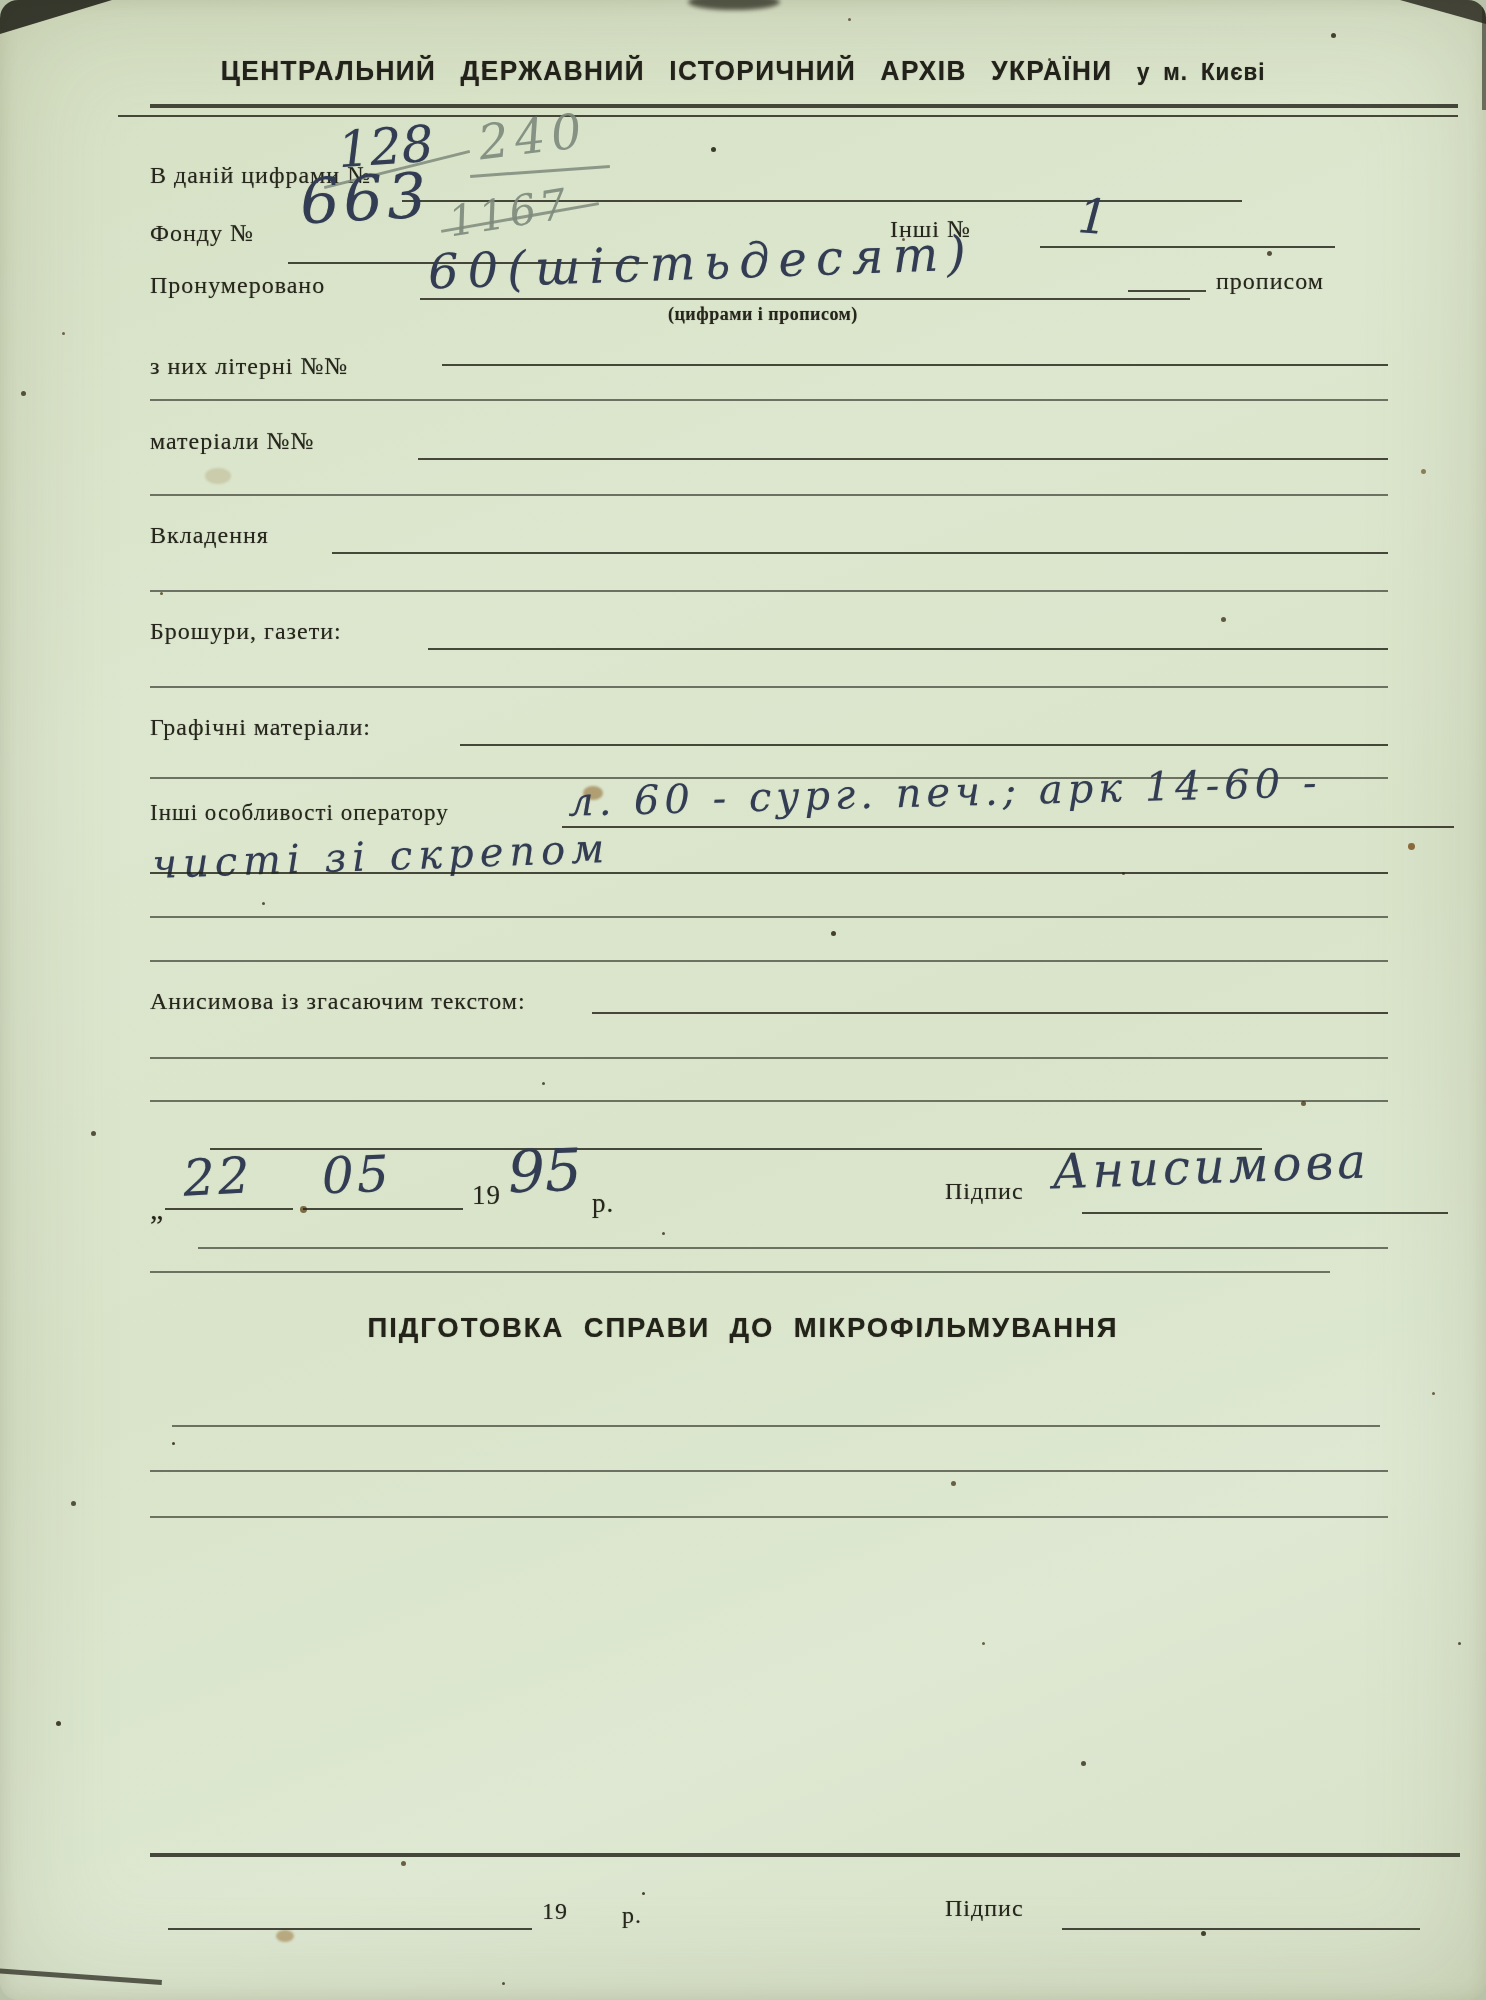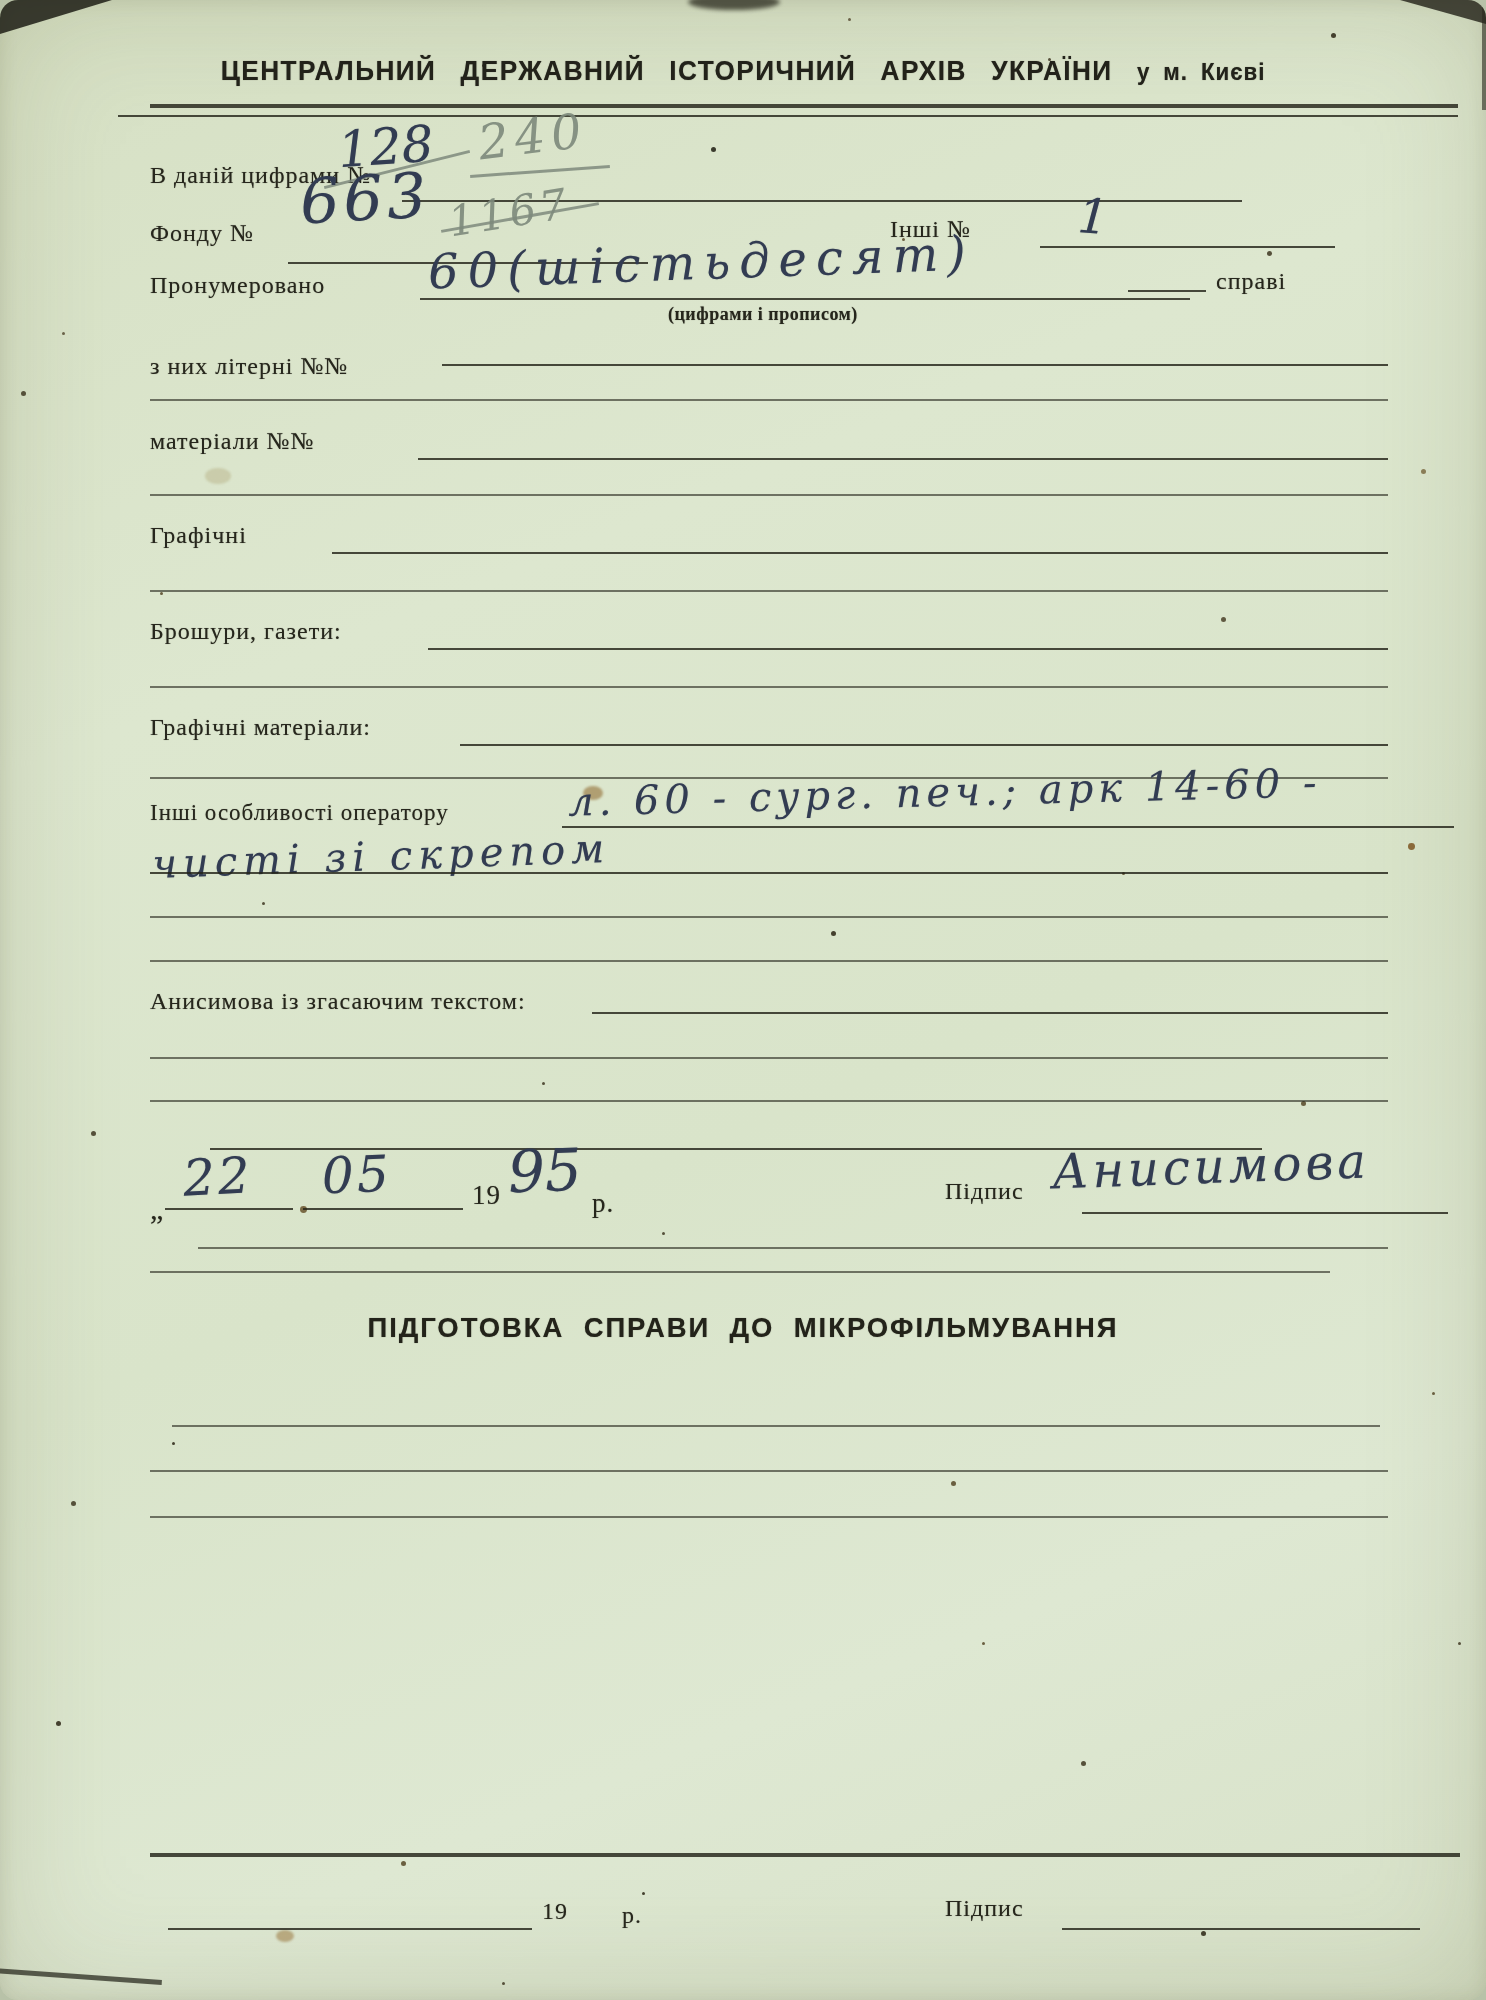--- a/index.html
+++ b/index.html
@@ -106,31 +106,31 @@
   <i class="rule" style="left:288px;top:262px;width:360px;"></i>
   <div class="lbl" style="left:890px;top:216px;">Інші №</div>
   <div class="hand" style="left:1078px;top:192px;font-size:48px;transform:rotate(4deg);">1</div>
   <i class="rule" style="left:1040px;top:246px;width:295px;"></i>
 
   <div class="lbl" style="left:150px;top:272px;">Пронумеровано</div>
   <div class="hand" style="left:428px;top:238px;font-size:48px;letter-spacing:9px;transform:rotate(-2deg);">60(шістьдесят)</div>
   <i class="rule" style="left:420px;top:298px;width:770px;"></i>
   <div class="lbl small" style="left:668px;top:304px;font-weight:bold;">(цифрами і прописом)</div>
   <i class="rule" style="left:1128px;top:290px;width:78px;"></i>
-  <div class="lbl" style="left:1216px;top:268px;">справі</div>
+  <div class="lbl" style="left:1216px;top:268px;">прописом</div>
 
   <div class="lbl" style="left:150px;top:332px;margin-top:21px;">з них літерні №№</div>
   <i class="rule" style="left:442px;top:364px;width:946px;"></i>
   <i class="rule faint" style="left:150px;top:399px;width:1238px;"></i>
 
   <div class="lbl" style="left:150px;top:428px;">матеріали №№</div>
   <i class="rule" style="left:418px;top:458px;width:970px;"></i>
   <i class="rule faint" style="left:150px;top:494px;width:1238px;"></i>
 
-  <div class="lbl" style="left:150px;top:522px;">Графічні</div>
+  <div class="lbl" style="left:150px;top:522px;">Вкладення</div>
   <i class="rule" style="left:332px;top:552px;width:1056px;"></i>
   <i class="rule faint" style="left:150px;top:590px;width:1238px;"></i>
 
   <div class="lbl" style="left:150px;top:618px;">Брошури, газети:</div>
   <i class="rule" style="left:428px;top:648px;width:960px;"></i>
   <i class="rule faint" style="left:150px;top:686px;width:1238px;"></i>
 
   <div class="lbl" style="left:150px;top:714px;">Графічні матеріали:</div>
   <i class="rule" style="left:460px;top:744px;width:928px;"></i>
   <i class="rule faint" style="left:150px;top:777px;width:1238px;"></i>

